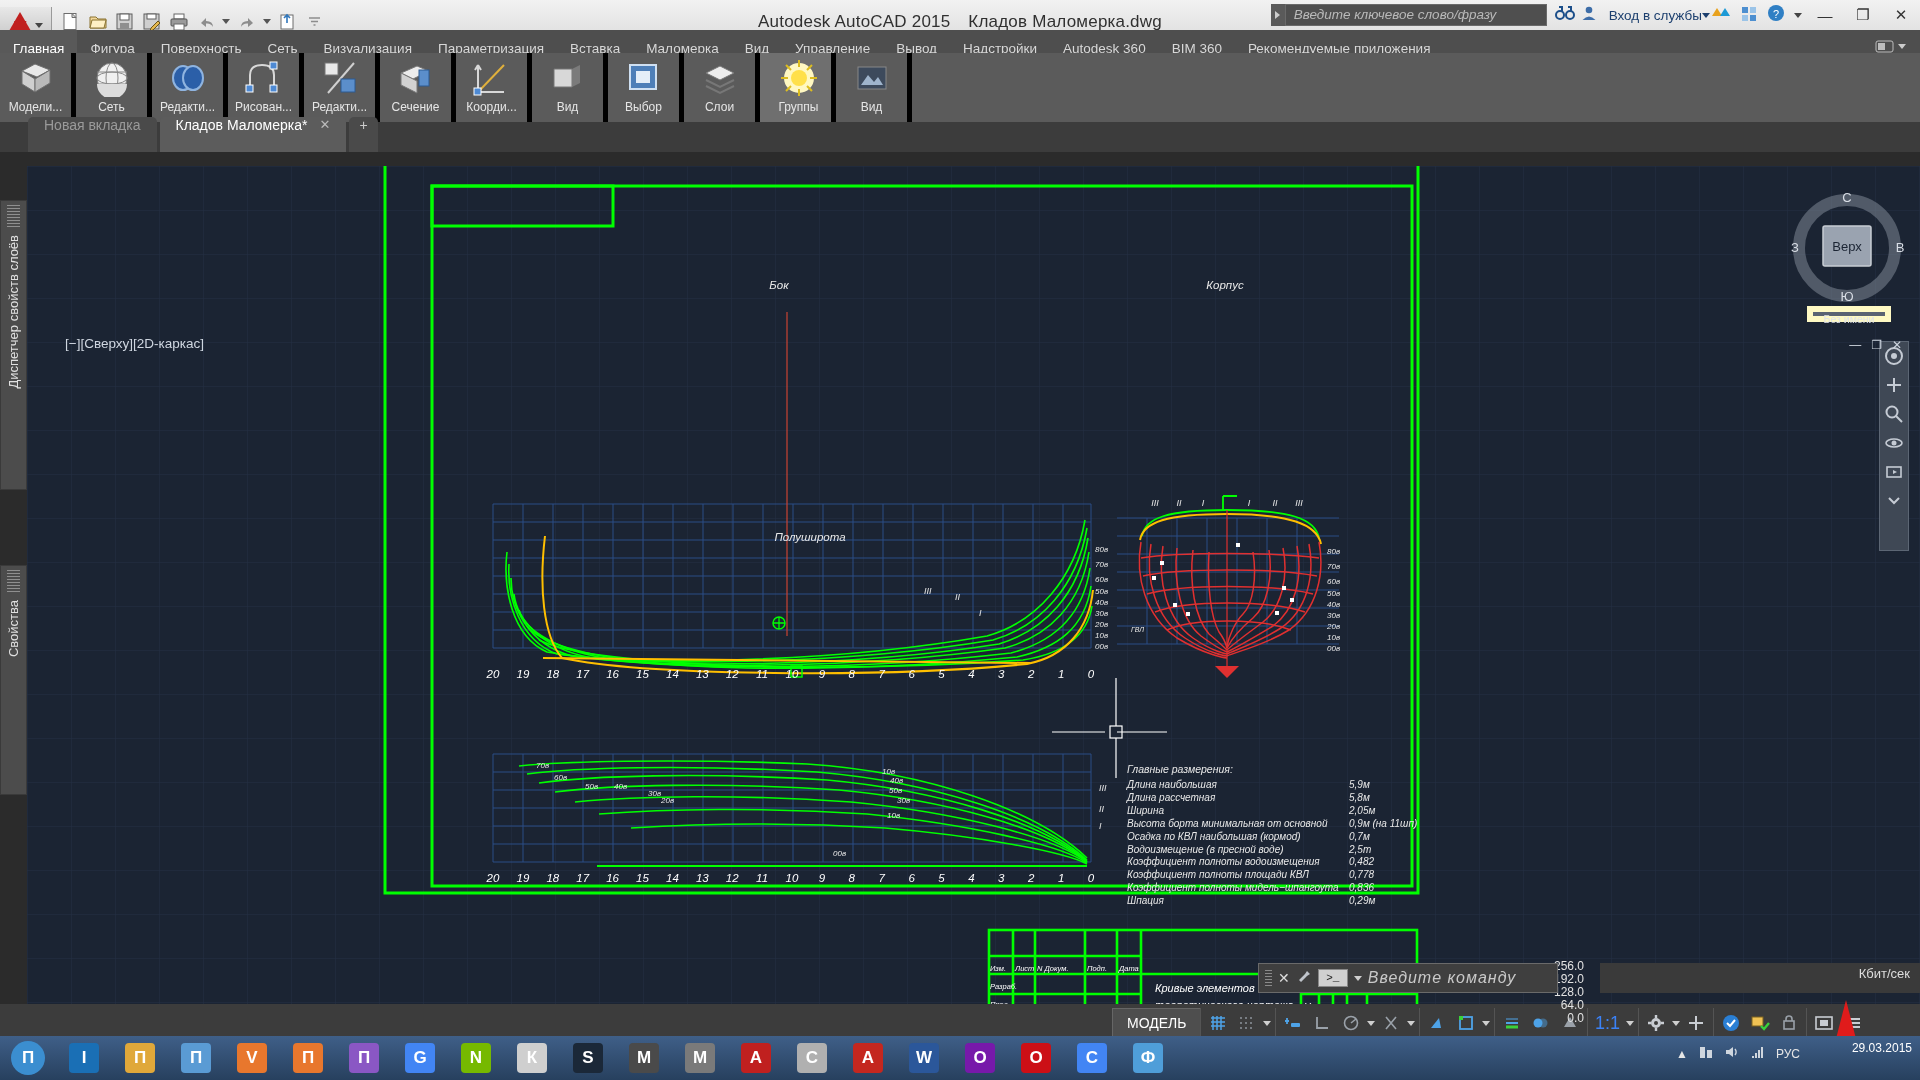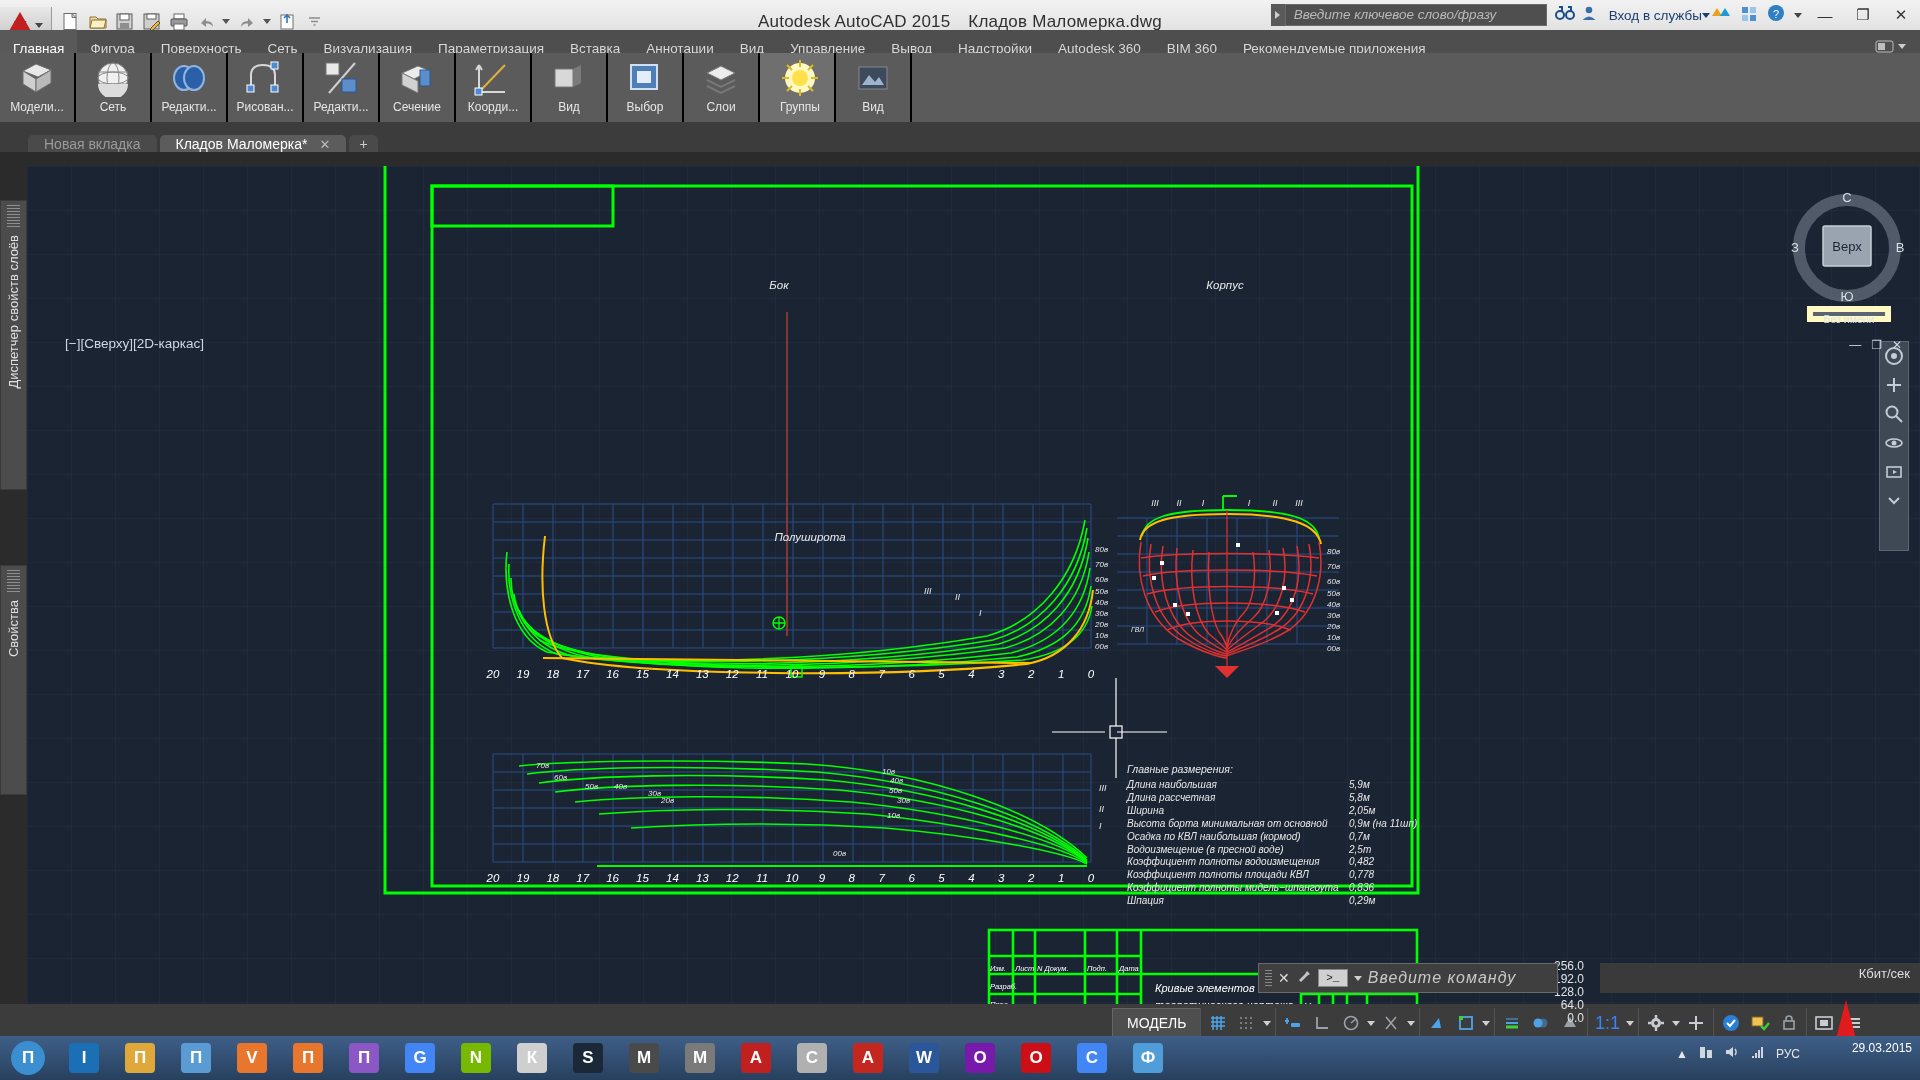--- a/index.html
+++ b/index.html
@@ -43,31 +43,31 @@
   #ribbontabs { position:absolute; left:0; top:30px; width:1920px; height:23px;
     background:#4e4e4e; display:flex; align-items:flex-end; font-size:13.5px; color:#d8d8d8; }
   .rtab { padding:10px 13px 3px 13px; height:23px; line-height:17px; white-space:nowrap; }
   .rtab.active { background:#595959; color:#fff; }
   #panel-toggle { margin-left:auto; margin-right:14px; display:flex;align-items:center;gap:3px;
     color:#ccc; font-size:11px; }
 
   
   #ribbon { position:absolute; left:0; top:53px; width:1920px; height:69px;
     background:#5b5b5b; display:flex; align-items:stretch; }
-  .rpanel { width:76px; border-right:2px solid #000000; display:flex; flex-direction:column;
+  .rpanel { width:76px; border-right:5px solid #000000; display:flex; flex-direction:column;
     align-items:center; justify-content:flex-start; padding-top:4px; }
   .rpanel .ico { height:42px; display:flex; align-items:center; justify-content:center; }
   .rpanel .lbl { font-size:12px; color:#e6e6e6; margin-top:1px; max-width:74px; overflow:hidden;
     white-space:nowrap; text-overflow:ellipsis; text-align:center; }
   .rpanel.sel { background:#6f6f6f;padding-left:6px; }
 
   
   #filetabs { position:absolute; left:0; top:122px; width:1920px; height:30px;
     background:#3c3c3c; display:flex; align-items:flex-end; }
-  .ftab { height:17px; padding:0 16px; display:flex; align-items:flex-end; font-size:14px;
+  .ftab { height:35px; padding:0 16px; display:flex; align-items:flex-start; font-size:14px;
     border-radius:5px 5px 0 0; margin-right:3px; }
   .ftab.inactive { background:#4a4a4a; color:#9a9a9a; margin-left:28px;}
   .ftab.active { background:#5c5c5c; color:#fff; }
   .ftab .x { margin-left:12px; color:#bbb; font-size:13px; }
   .ftab.plus { background:#4a4a4a; color:#ccc; padding:0 10px; font-size:14px;}
 
   
   .palette { position:absolute; left:0; width:27px; background:#4c4c4c;
     border:1px solid #3a3a3a; display:flex; flex-direction:column; align-items:center; }
   .palette .vtext { writing-mode:vertical-rl; transform:rotate(180deg); color:#e0e0e0;
@@ -238,21 +238,21 @@
 </div>
 
 <div id="ribbontabs">
     <div class="rtab active">Главная</div>
     <div class="rtab">Фигура</div>
     <div class="rtab">Поверхность</div>
     <div class="rtab">Сеть</div>
     <div class="rtab">Визуализация</div>
     <div class="rtab">Параметризация</div>
     <div class="rtab">Вставка</div>
-    <div class="rtab">Аннотации</div>
+    <div class="rtab">Маломерка</div>
     <div class="rtab">Вид</div>
     <div class="rtab">Управление</div>
     <div class="rtab">Вывод</div>
     <div class="rtab">Надстройки</div>
     <div class="rtab">Autodesk 360</div>
     <div class="rtab">BIM 360</div>
     <div class="rtab">Рекомендуемые приложения</div>
     <div id="panel-toggle">
       <svg width="20" height="13">
         <rect x="1" y="1" width="17" height="11" rx="2" fill="none" stroke="#bdbdbd"></rect>

